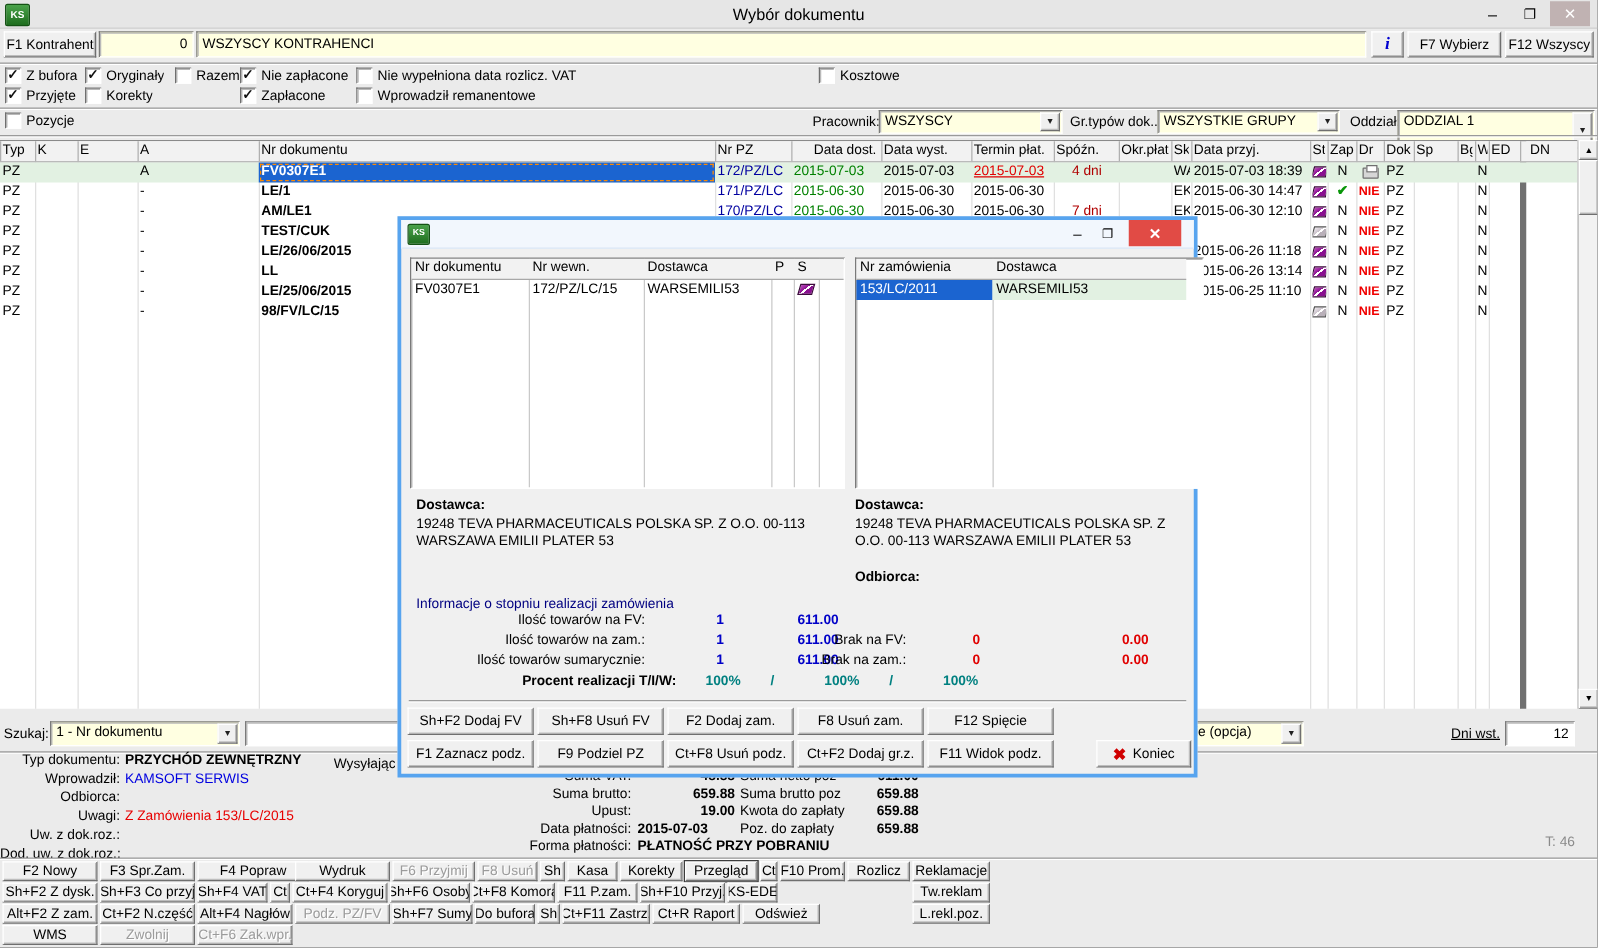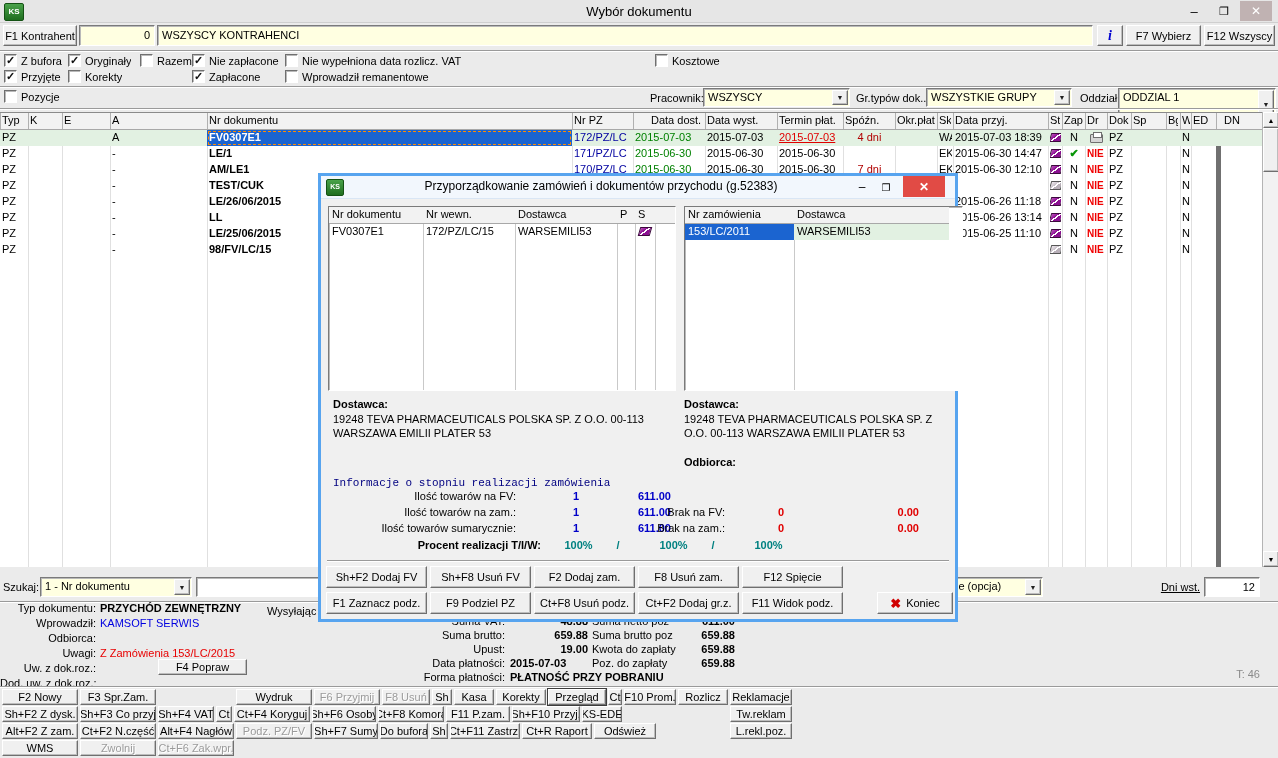--- a/index.html
+++ b/index.html
@@ -350,21 +350,21 @@
       <div style="left: 685px; top: 657px; width: 50px; text-align: right; font-weight: bold; position: absolute;">659.88</div>
     </div>
 
   <div class="abs nowrap" style="left:1200px;top:668px;width:60px;text-align:right;color:#8a8a8a;">T: 46</div>
 
   <div class="groove" style="left:0;top:686px;width:1278px;"></div>
 
   <div id="bottomgrid">
       <div class="btn" style="left: 2px; top: 689px; width: 76px; height: 16px; position: absolute;">F2 Nowy</div>
       <div class="btn" style="left: 80px; top: 689px; width: 76px; height: 16px; position: absolute;">F3 Spr.Zam.</div>
-      <div class="btn" style="left: 158px; top: 659px; width: 89px; height: 16px; position: absolute;">F4 Popraw</div>
+      <div class="btn" style="left: 158px; top: 689px; width: 89px; height: 16px; position: absolute;">F4 Popraw</div>
       <div class="btn" style="left: 236px; top: 689px; width: 76px; height: 16px; position: absolute;">Wydruk</div>
       <div class="btn disabled" style="left: 314px; top: 689px; width: 66px; height: 16px; position: absolute;">F6 Przyjmij</div>
       <div class="btn disabled" style="left: 382px; top: 689px; width: 48px; height: 16px; position: absolute;">F8 Usuń</div>
       <div class="btn" style="left: 432px; top: 689px; width: 20px; height: 16px; position: absolute;">Sh</div>
       <div class="btn" style="left: 454px; top: 689px; width: 40px; height: 16px; position: absolute;">Kasa</div>
       <div class="btn" style="left: 496px; top: 689px; width: 50px; height: 16px; position: absolute;">Korekty</div>
       <div class="btn focus" style="left: 548px; top: 689px; width: 58px; height: 16px; position: absolute;">Przegląd</div>
       <div class="btn" style="left: 608px; top: 689px; width: 14px; height: 16px; position: absolute;">Ct</div>
       <div class="btn" style="left: 624px; top: 689px; width: 52px; height: 16px; position: absolute;">F10 Prom.</div>
       <div class="btn" style="left: 678px; top: 689px; width: 50px; height: 16px; position: absolute;">Rozlicz</div>
@@ -392,21 +392,20 @@
       <div class="btn" style="left: 594px; top: 723px; width: 62px; height: 16px; position: absolute;">Odśwież</div>
       <div class="btn" style="left: 730px; top: 723px; width: 62px; height: 16px; position: absolute;">L.rekl.poz.</div>
       <div class="btn" style="left: 2px; top: 740px; width: 76px; height: 16px; position: absolute;">WMS</div>
       <div class="btn disabled" style="left: 80px; top: 740px; width: 76px; height: 16px; position: absolute;">Zwolnij</div>
       <div class="btn disabled" style="left: 158px; top: 740px; width: 76px; height: 16px; position: absolute;">Ct+F6 Zak.wpr.</div>
     </div>
 
   <div class="modal">
     <div class="mtitle">
       <div class="abs" style="left:5px;top:3px;width:16px;height:15px;background:linear-gradient(#4aa24a,#1f6e1f);border:1px solid #145214;border-radius:2px;color:#fff;font-size:7px;font-weight:bold;text-align:center;line-height:14px;">KS</div>
-      <div class="abs nowrap" style="left:0;top:3px;width:560px;text-align:center;font-size:12px;">Przyporządkowanie zamówień i dokumentów przychodu (g.52383)</div>
       <div class="btn" style="left:530px;top:3px;width:22px;height:16px;border:none;background:transparent;box-shadow:none;font-size:12px;">–</div>
       <div class="btn" style="left:554px;top:3px;width:22px;height:16px;border:none;background:transparent;box-shadow:none;font-size:10px;">❐</div>
       <div class="btn" style="left:582px;top:0;width:42px;height:21px;border:none;background:#e14b45;box-shadow:none;color:#fff;font-size:12px;font-weight:bold;">✕</div>
     </div>
 
     <div id="mLeftTable" class="listbox" style="left:7px;top:30px;width:348px;height:185px;">
         <div style="left: 94px; top: 0px; width: 1px; height: 100%; background: rgb(201, 201, 201); position: absolute;"></div>
         <div style="left: 186px; top: 0px; width: 1px; height: 100%; background: rgb(201, 201, 201); position: absolute;"></div>
         <div style="left: 288px; top: 0px; width: 1px; height: 100%; background: rgb(201, 201, 201); position: absolute;"></div>
         <div style="left: 306px; top: 0px; width: 1px; height: 100%; background: rgb(201, 201, 201); position: absolute;"></div>
@@ -437,21 +436,21 @@
           <div style="left: 109px; top: 0px; width: 155px; height: 16px; line-height: 15px; padding-left: 3px; box-sizing: border-box; overflow: hidden; white-space: nowrap; background: rgb(226, 241, 226); position: absolute;">WARSEMILI53</div>
         </div>
       </div>
 
     <div class="abs nowrap" style="left:12px;top:222px;font-weight:bold;">Dostawca:</div>
     <div class="abs" style="left:12px;top:236px;width:335px;line-height:14px;">19248 TEVA PHARMACEUTICALS POLSKA SP. Z O.O.  00-113 WARSZAWA EMILII PLATER 53</div>
     <div class="abs nowrap" style="left:363px;top:222px;font-weight:bold;">Dostawca:</div>
     <div class="abs" style="left:363px;top:236px;width:272px;line-height:14px;">19248 TEVA PHARMACEUTICALS POLSKA SP. Z O.O. 00-113 WARSZAWA EMILII PLATER 53</div>
     <div class="abs nowrap" style="left:363px;top:280px;font-weight:bold;">Odbiorca:</div>
 
-    <div class="abs nowrap navy" style="left:12px;top:301px;font-family:Liberation Mono, monospace;">Informacje o stopniu realizacji zamówienia</div>
+    <div class="abs nowrap navy" style="left:12px;top:301px;">Informacje o stopniu realizacji zamówienia</div>
 
     <div id="mStats"></div>
     <div class="groove" style="left:6px;top:384px;width:622px;"></div>
     <div id="mButtons"></div>
     <div class="btn" style="left:556px;top:416px;width:76px;height:22px;gap:5px;">
       <span style="color:#d00000;font-weight:bold;font-size:13px;">✖</span>
       <span>Koniec</span>
     </div>
   <div id="mStatsBuilt" style="left: 0px; top: 0px; width: 0px; height: 0px; position: absolute;"></div>
       <div style="left: 0px; top: 314px; width: 195px; text-align: right; white-space: nowrap; position: absolute;">Ilość towarów na FV:</div>

